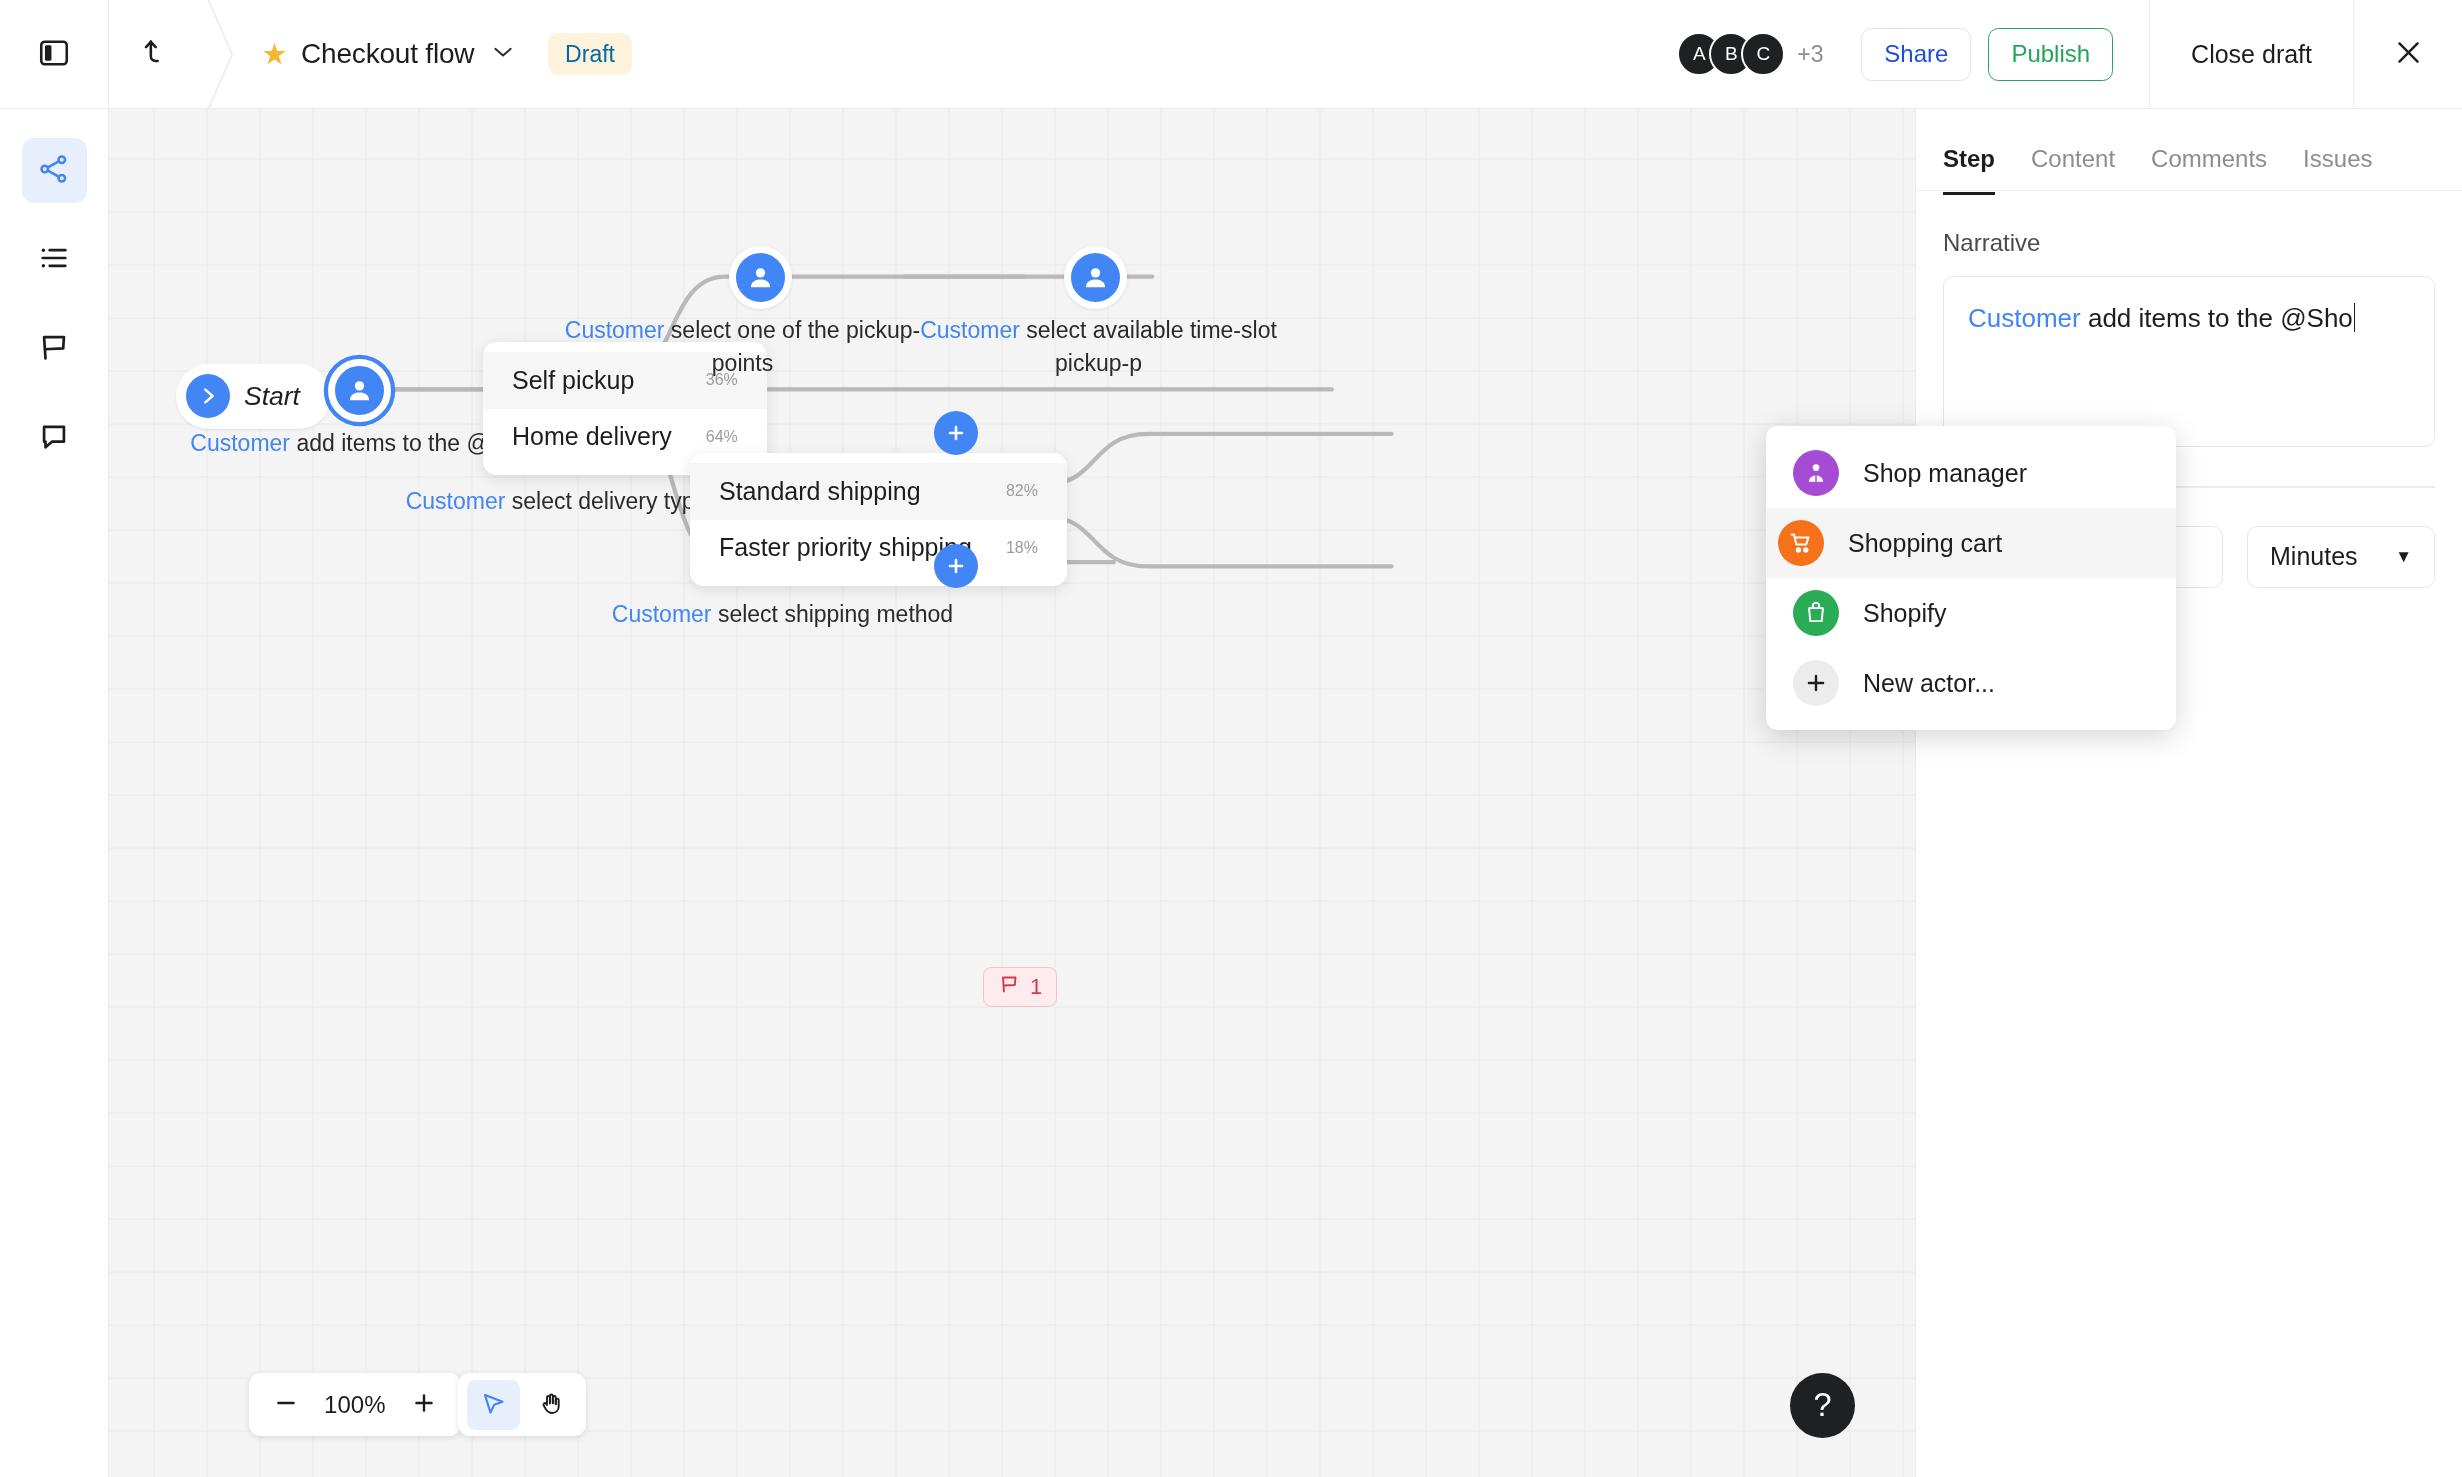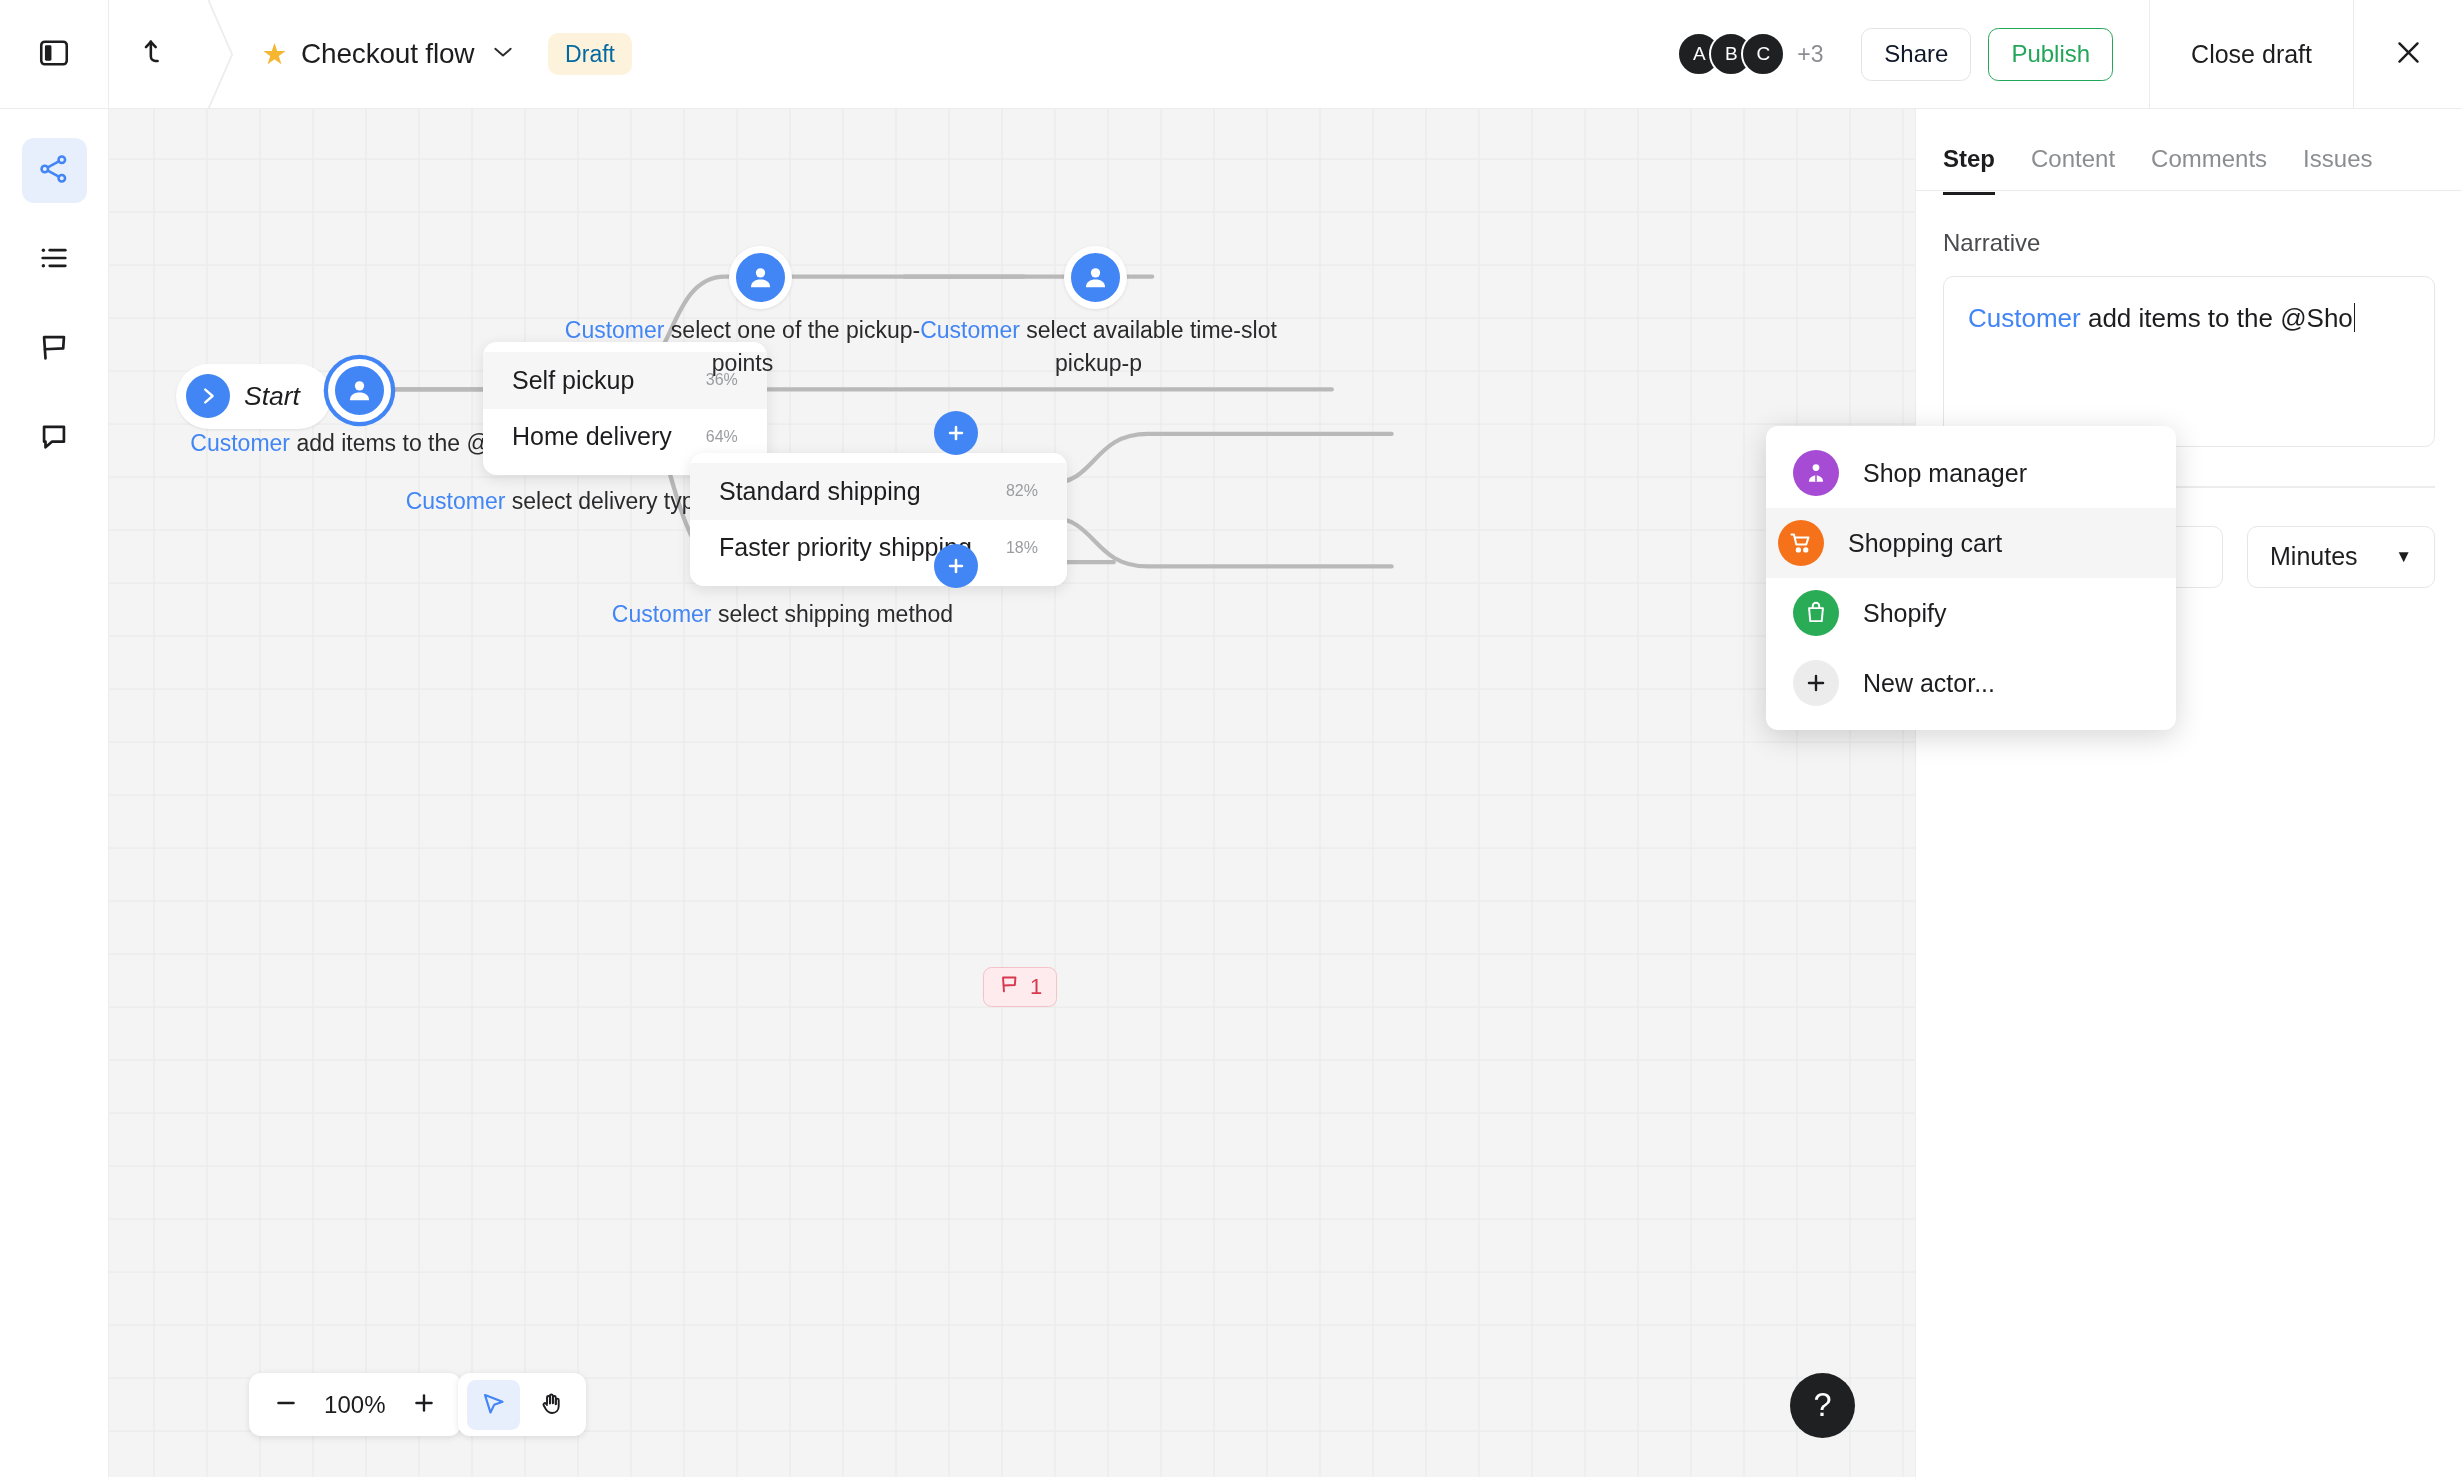--- a/index.html
+++ b/index.html
@@ -49,21 +49,21 @@
     border: 2.6px solid #ffffff; margin-left: -12px;
   }
   .avatar:first-child { margin-left: 0; }
   .avatar-more { color: #8b8d91; font-size: 23px; margin-left: 12px; }
 
   .btn {
     font-size: 24px; padding: 0 22px; height: 53px;
     display: flex; align-items: center; justify-content: center;
     border-radius: 10.3px; cursor: pointer; background: #fff;
   }
-  .btn-share { border: 1.7px solid #e3e3e4; color: #0f172a; margin-left: 31px; }
+  .btn-share { border: 1.7px solid #e3e3e4; color: #1d4ed8; margin-left: 31px; }
   .btn-publish { border: 1.7px solid #24a65a; color: #24a65a; margin-left: 17px; }
   .close-draft-cell {
     border-left: 1.7px solid #ececec; border-right: 1.7px solid #ececec;
     padding: 11px 41px; margin-left: 36px; height: 109px;
     display: flex; align-items: center; font-size: 25px; color: #1d1d1f; cursor: pointer;
   }
   .close-x-cell { width: 108px; height: 109px; display: flex; align-items: center; justify-content: center; cursor: pointer; }
 
   
   .rail {

